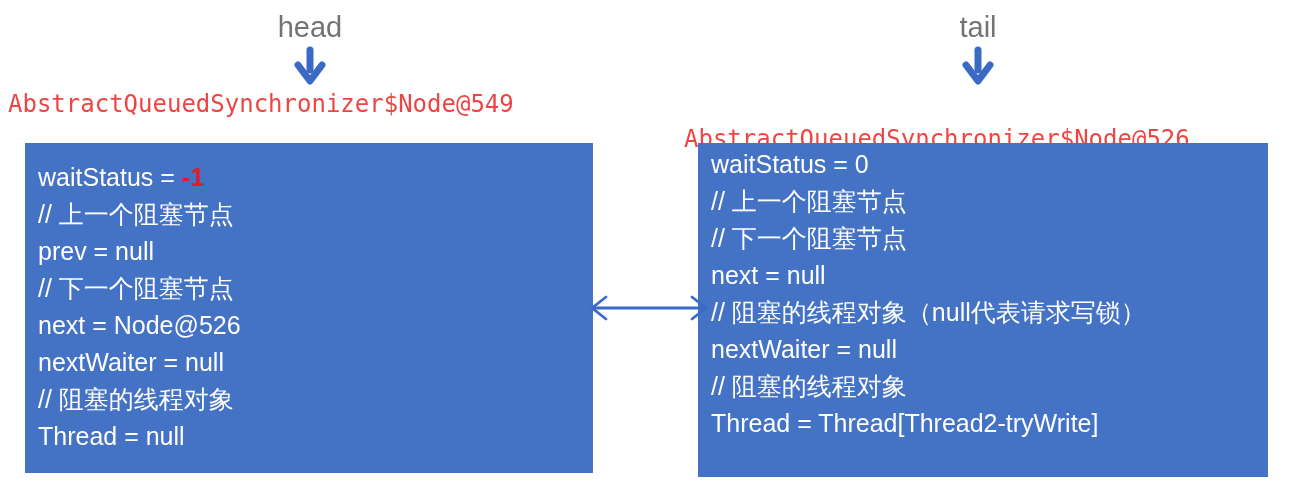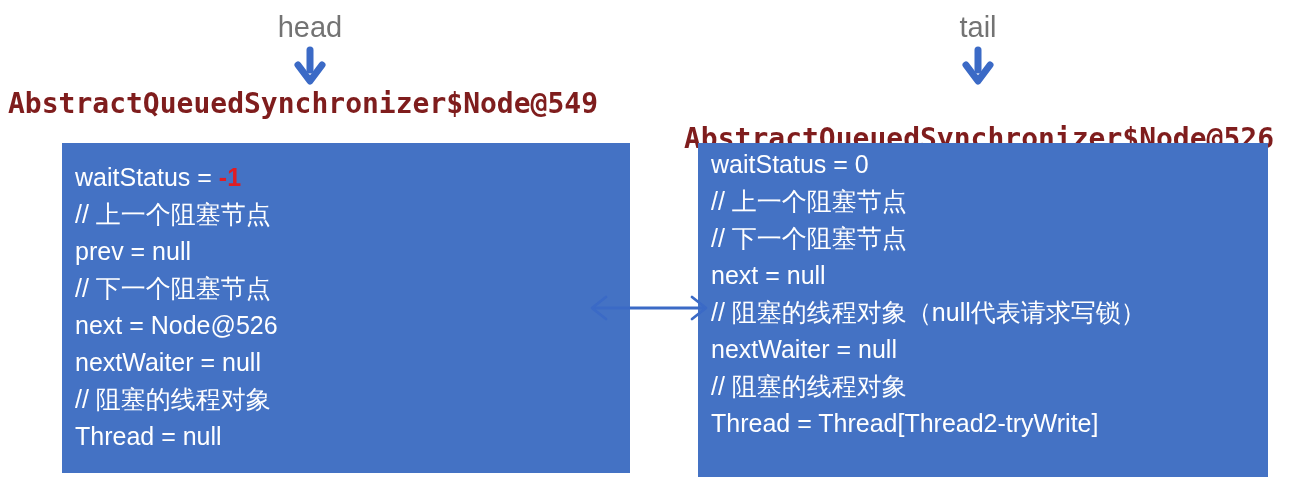--- a/index.html
+++ b/index.html
@@ -24,40 +24,38 @@
     color: #737373;
   }
   .down-arrow {
     position: absolute;
     width: 40px;
     height: 42px;
   }
   .node-title {
     position: absolute;
     font-family: "DejaVu Sans Mono", monospace;
-    font-size: 28px;
+    font-size: 24px;
     line-height: 34px;
-    color: #7f1d1d;
+    color: #ef4444;
     white-space: nowrap;
-    font-weight: bold;
   }
   .node-box {
     position: absolute;
     background: #4472c4;
     color: #ffffff;
     font-size: 25px;
     box-sizing: border-box;
   }
   .box-left {
     left: 25px;
     top: 143px;
     width: 568px;
     height: 330px;
     padding: 16px 10px 0 13px;
-    margin-left: 37px;
   }
   .box-right {
     left: 698px;
     top: 143px;
     width: 570px;
     height: 334px;
     padding: 3px 20px 0 13px;
   }
   .box-line {
     line-height: 37px;

